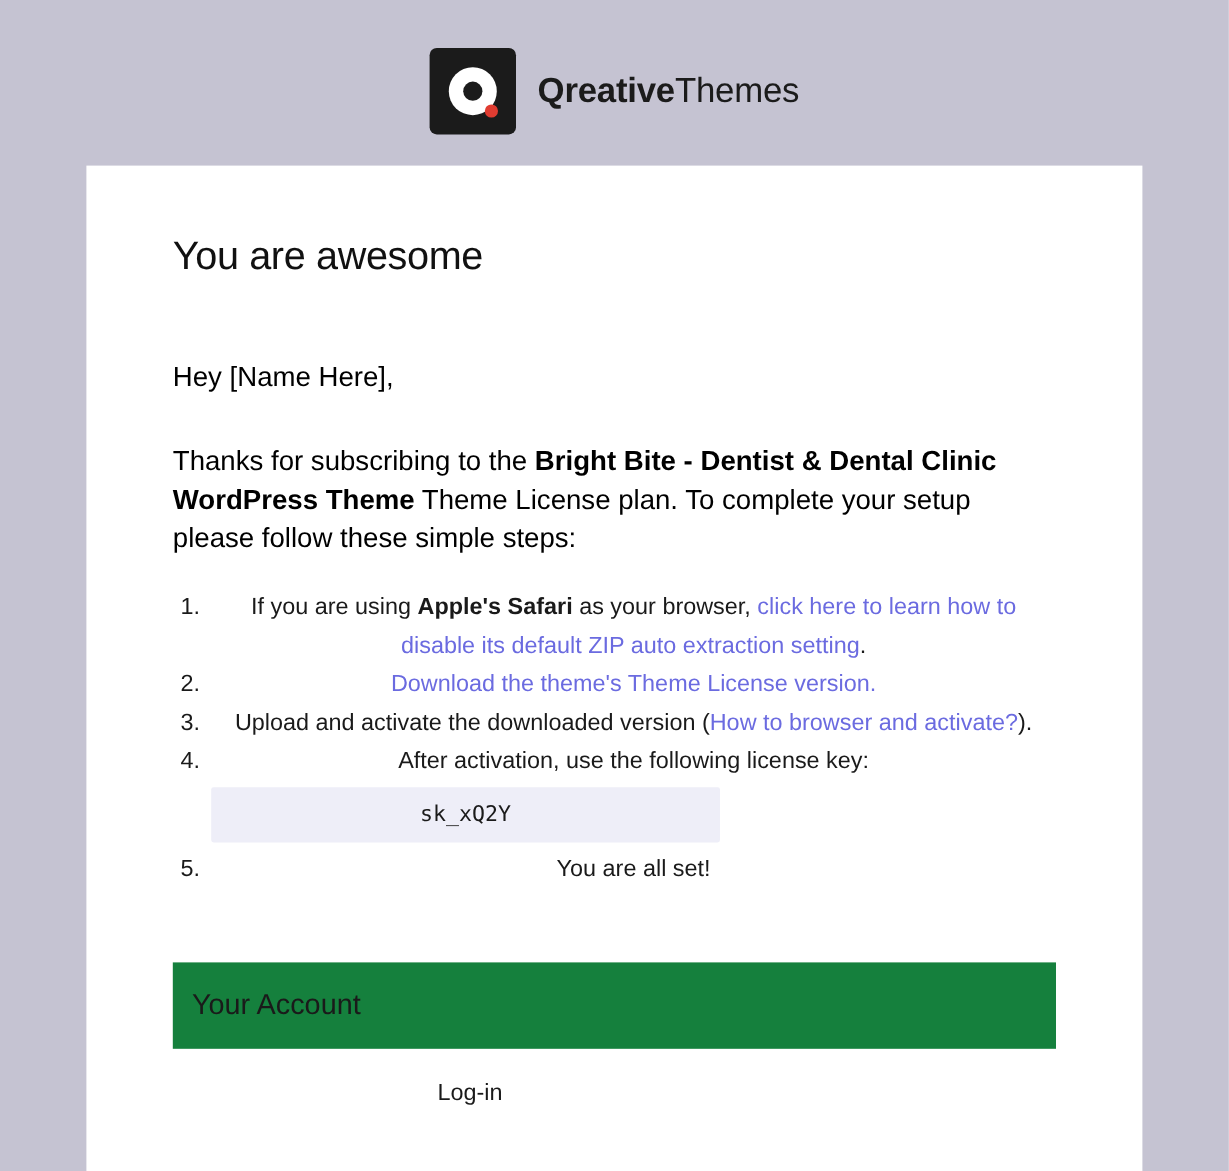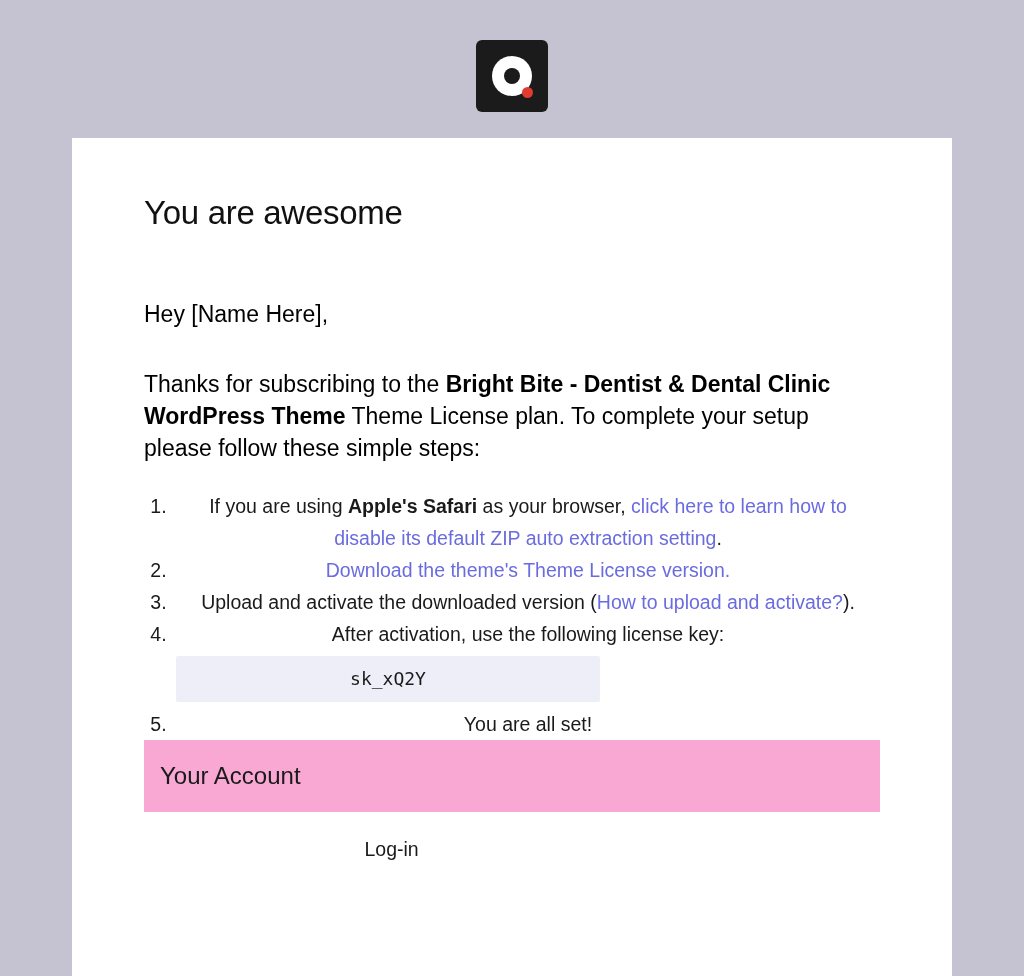--- a/index.html
+++ b/index.html
@@ -132,21 +132,22 @@
     font-size: 18px;
     color: #1a1a1a;
     padding: 7px 12px;
     margin: 6px 0 6px 0;
     width: 424px;
     box-sizing: border-box;
     border-radius: 2px;
   }
 
   .section-banner {
-    background: #f9a8d4;
+    margin-top: 62px;
+    background: #15803d;
     padding: 22px 16px 22px 16px;
     box-sizing: border-box;
   }
   .section-banner h2 {
     margin: 0;
     font-size: 24px;
     font-weight: normal;
     color: #1a1a1a;
   }
 
@@ -172,35 +173,38 @@
 
 <div class="page">
 
   <header class="header">
     <div class="logo-lockup">
       <span class="logo-mark">
         <span class="ring"></span>
         <span class="ring-inner"></span>
         <span class="dot"></span>
       </span>
+      <span class="logo-text">
+        <span class="strong">Qreative</span><span class="light">Themes</span>
+      </span>
     </div>
   </header>
 
   <main class="card">
 
     <h1 class="title">You are awesome</h1>
 
     <p class="para greet">Hey [Name Here],</p>
 
     <p class="para"><span>Thanks for subscribing to the </span><b>Bright Bite - Dentist &amp; Dental Clinic WordPress Theme</b><span> Theme License plan. To complete your setup please follow these simple steps:</span></p>
 
     <ol class="steps">
       <li><span>If you are using </span><b>Apple's Safari</b><span> as your browser, </span><a class="link" href="#">click here to learn how to disable its default ZIP auto extraction setting</a><span>.</span></li>
       <li><a class="link" href="#">Download the theme's Theme License version.</a></li>
-      <li><span>Upload and activate the downloaded version (</span><a class="link" href="#">How to upload and activate?</a><span>).</span></li>
+      <li><span>Upload and activate the downloaded version (</span><a class="link" href="#">How to browser and activate?</a><span>).</span></li>
       <li><span>After activation, use the following license key:</span>
         <code class="license-key">sk_xQ2Y</code>
       </li>
       <li><span>You are all set!</span></li>
     </ol>
 
     <div class="section-banner">
       <h2>Your Account</h2>
     </div>
 

